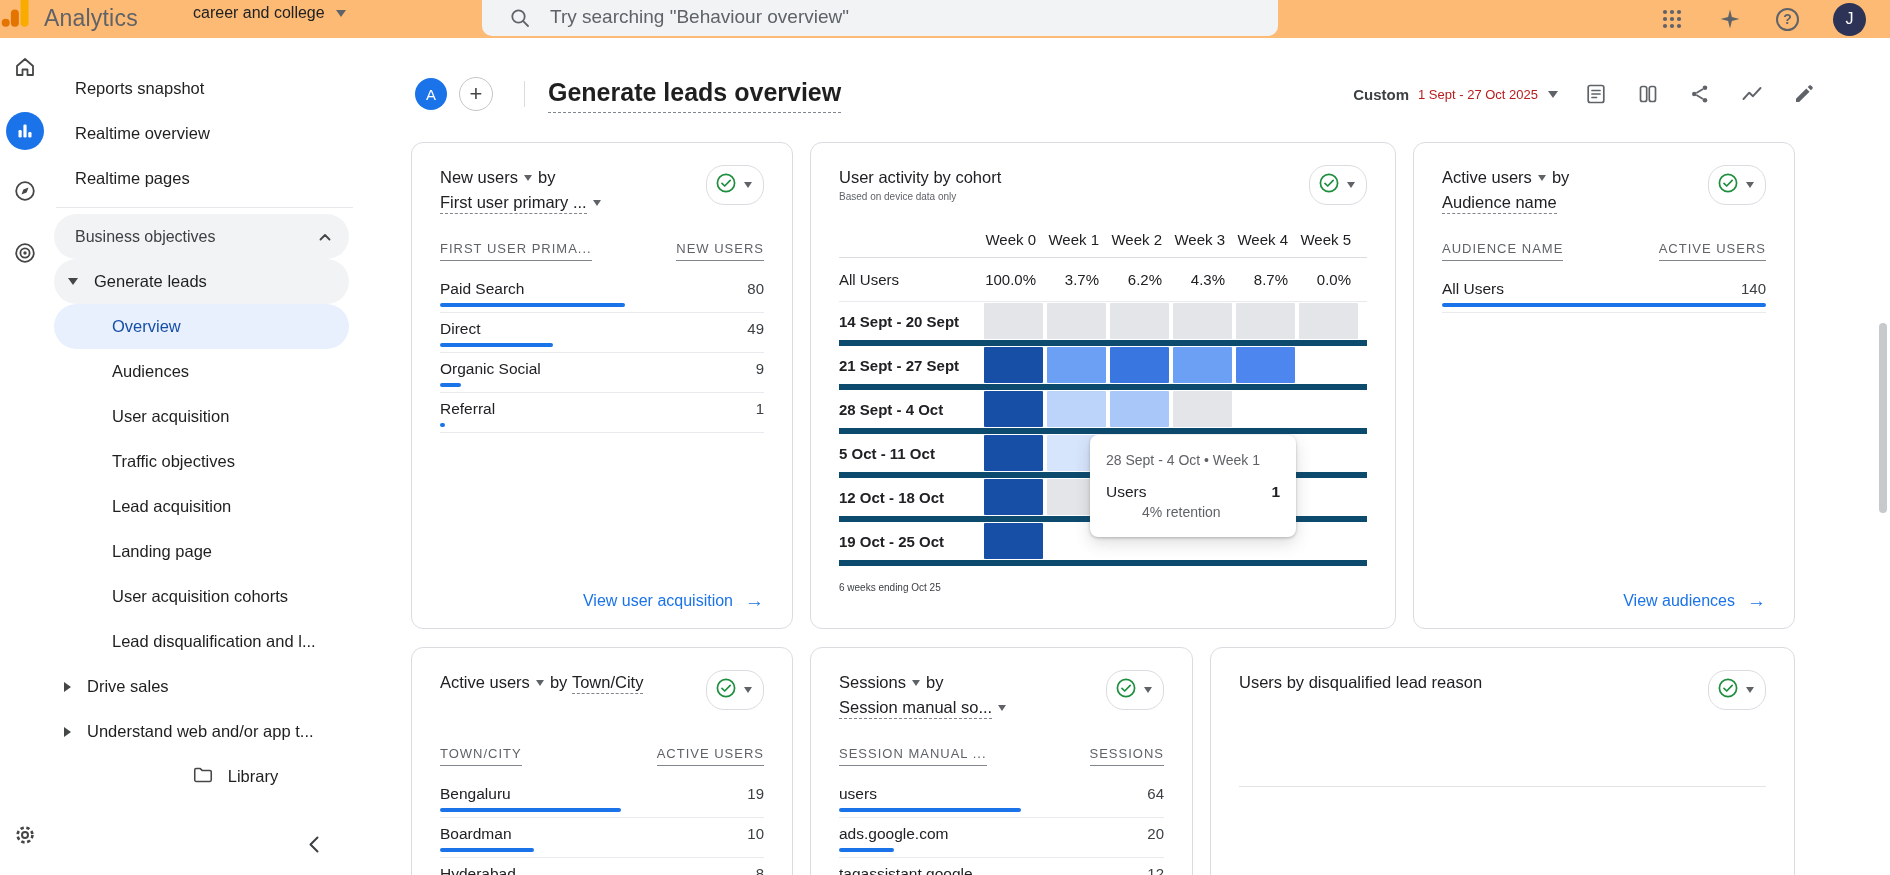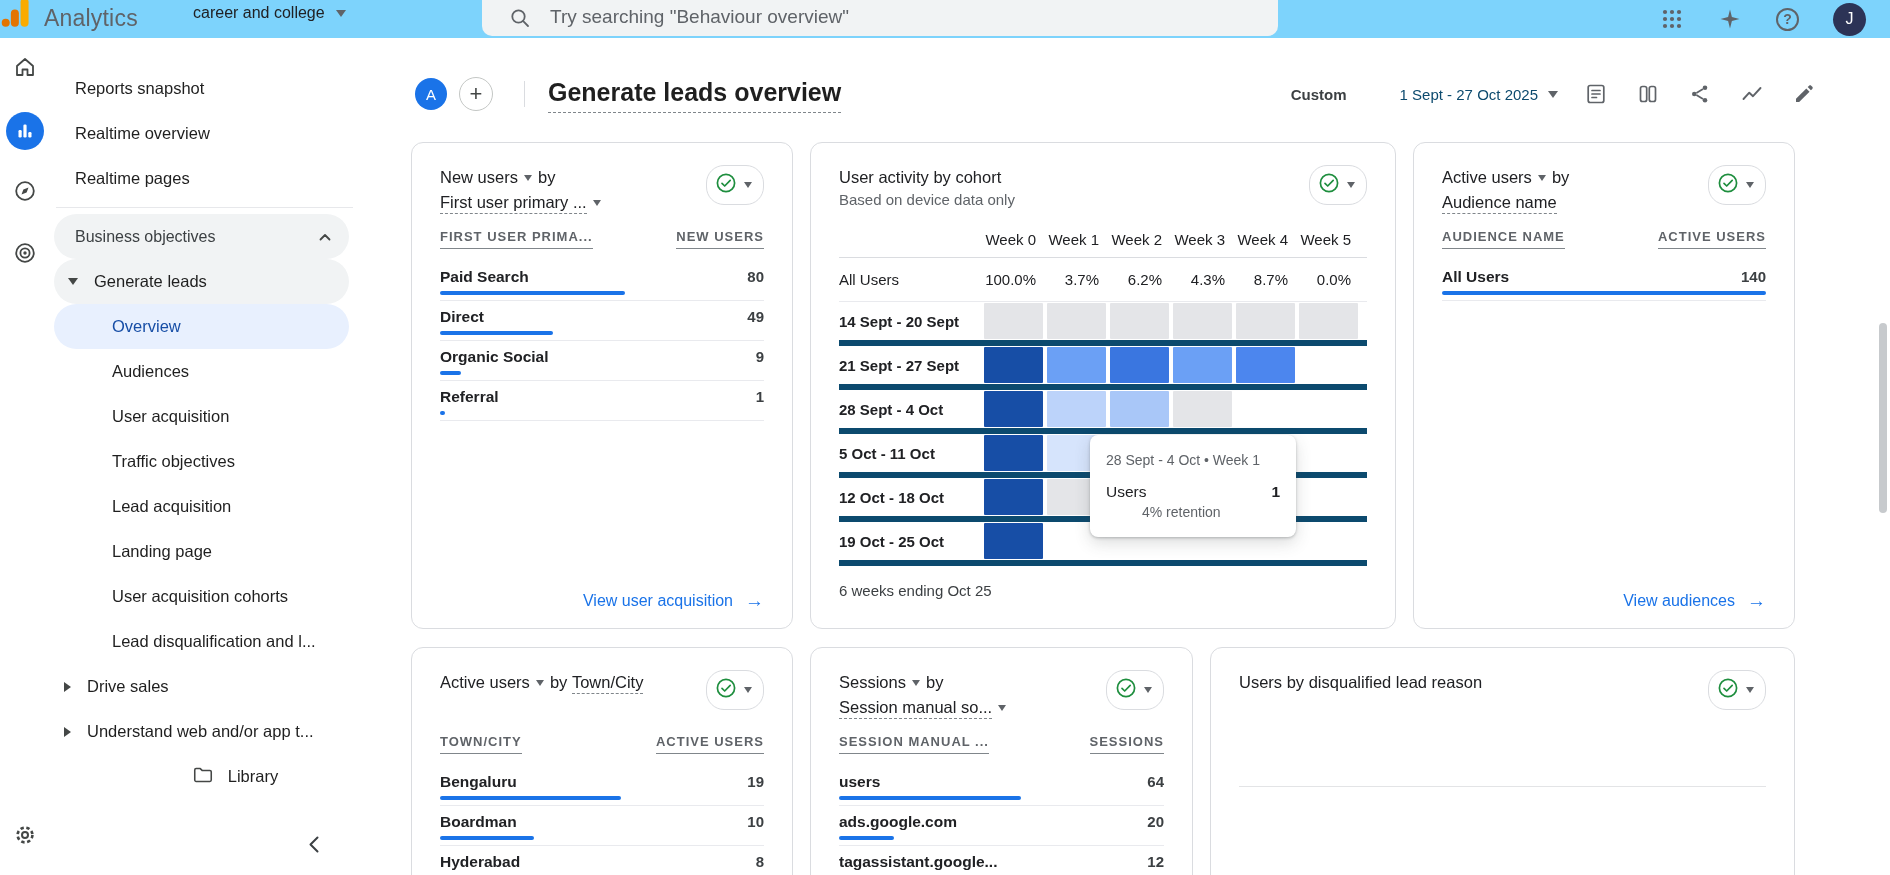--- a/index.html
+++ b/index.html
@@ -1,21 +1,21 @@
 <!DOCTYPE html>
 <html><head>
 <meta charset="utf-8">
 <style>
   * { margin:0; padding:0; box-sizing:border-box; }
   html,body { width:1890px; height:875px; }
   body { font-family:"Liberation Sans","DejaVu Sans",sans-serif; background:#fff; color:#202124; overflow:hidden; }
   .app { position:relative; width:1890px; height:875px; overflow:hidden; background:#fff; }
 
   
-  .topbar { position:absolute; inset:0 0 auto 0; height:38px; background:#7dd3fc; z-index:40; }
+  .topbar { position:absolute; inset:0 0 auto 0; height:38px; background:#fdba74; z-index:40; }
   .logo-mark { position:absolute; left:1px; top:-3px; }
   .logo-text { position:absolute; left:44px; top:5px; font-size:23px; color:#5f6368; letter-spacing:.2px; }
   .property { position:absolute; left:193px; top:4px; display:flex; align-items:center; gap:11px; cursor:pointer; }
   .property-name { font-size:16px; color:#202124; }
   .searchbox { position:absolute; left:482px; top:-12px; width:796px; height:48px; background:#f1f3f4; border-radius:10px; display:flex; align-items:flex-end; padding:0 0 6px 26px; gap:18px; }
   .searchbox input { border:none; outline:none; background:transparent; font-size:19px; color:#202124; width:640px; font-family:inherit; height:27px; }
   .searchbox input::placeholder { color:#5f6368; opacity:1; }
   .topbar-right { position:absolute; right:24px; top:0; height:38px; display:flex; align-items:center; gap:34px; }
   .user-avatar { width:33px; height:33px; border-radius:50%; background:#2c3356; color:#fff; font-size:16px; display:flex; align-items:center; justify-content:center; cursor:pointer; }
   .help-circle { width:23px; height:23px; border:2px solid #5f6368; border-radius:50%; color:#5f6368; font-size:14px; font-weight:700; display:flex; align-items:center; justify-content:center; cursor:pointer; }
@@ -50,43 +50,43 @@
 
   
   .main { position:absolute; left:395px; top:38px; right:0; bottom:0; background:#fff; }
   .collection-avatar { position:absolute; left:20px; top:40px; width:32px; height:32px; border-radius:50%; background:#1a73e8; color:#fff; font-size:15px; font-weight:500; display:flex; align-items:center; justify-content:center; cursor:pointer; }
   .add-report { position:absolute; left:64px; top:39px; width:34px; height:34px; border:1px solid #c4c7c5; border-radius:50%; color:#444746; font-size:22px; display:flex; align-items:center; justify-content:center; cursor:pointer; }
   .header-divider { position:absolute; left:129px; top:43px; width:1px; height:26px; background:#dadce0; }
   .report-title { position:absolute; left:153px; top:40px; font-size:25px; color:#1f1f1f; cursor:pointer; }
   .report-title .dashed { border-bottom:1px dashed #80868b; padding-bottom:6px; }
   .header-right { position:absolute; right:74px; top:44px; display:flex; align-items:center; }
   .date-label { font-size:15px; font-weight:700; color:#3c4043; margin-right:9px; }
-  .date-range { font-size:15px; color:#0c4a6e; margin-right:10px;margin-left:44px; }
+  .date-range { font-size:13px; color:#b91c1c; margin-right:10px; }
   .header-right > .caret-down { margin-right:26px; }
   .hicon { margin-left:28px; display:flex; align-items:center; cursor:pointer; }
 
   
   .card { position:absolute; background:#fff; border:1px solid #dadce0; border-radius:12px; padding:22px 28px; }
   #card-new-users    { left:16px;   top:104px; width:382px; height:487px; }
   #card-cohort       { left:415px;  top:104px; width:586px; height:487px; }
   #card-audiences    { left:1018px; top:104px; width:382px; height:487px; }
   #card-towncity     { left:16px;   top:609px; width:382px; height:300px; }
   #card-sessions     { left:415px;  top:609px; width:383px; height:300px; }
   #card-disqualified { left:815px;  top:609px; width:585px; height:300px; }
 
   .card-head { display:flex; justify-content:space-between; align-items:flex-start; min-height:58px; }
   .card-title { font-size:16.5px; line-height:25px; color:#202124; }
   .card-title .metric, .card-title .dim { font-weight:500; cursor:pointer; }
   .card-title .by { font-weight:400; }
   .dashed-dim { border-bottom:1px dashed #80868b; padding-bottom:2px; }
-  .subtitle { font-size:15px; color:#5f6368; margin-top:1px; }
+  .subtitle { font-size:10px; color:#5f6368; margin-top:1px; }
   .qpill { display:flex; align-items:center; gap:7px; border:1px solid #dadce0; border-radius:18px; padding:6px 11px 6px 8px; cursor:pointer; flex:none; }
 
   
-  .bt { margin-top:6px;font-weight:bold; }
+  .bt { margin-top:18px; }
   .bt-header { display:flex; justify-content:space-between; padding-bottom:12px; }
   .bt-header .bt-col { font-size:13px; letter-spacing:1px; color:#5f6368; border-bottom:1px solid #80868b; padding-bottom:4px; }
   .bt-row { position:relative; height:40px; border-bottom:1px solid #e9eaee; }
   .bt-label { position:absolute; left:0; top:7px; font-size:15.5px; color:#202124; }
   .bt-value { position:absolute; right:0; top:7px; font-size:15px; color:#3c4043; }
   .bt-bar { position:absolute; left:0; bottom:5px; height:4px; border-radius:2px; background:#1a73e8; min-width:4px; }
 
   .card-link { position:absolute; right:28px; bottom:18px; display:flex; align-items:center; gap:12px; color:#1a73e8; font-size:16px; cursor:pointer; text-decoration:none; }
   .link-arrow { font-size:19px; line-height:1; }
 
@@ -94,21 +94,21 @@
   .cohort-table { margin-top:8px; }
   .cohort-headrow { display:flex; align-items:flex-end; border-bottom:1px solid #dadce0; padding-bottom:9px; }
   .cohort-label-col { width:143px; flex:none; }
   .cohort-col { width:63px; flex:none; text-align:right; padding-right:9px; font-size:15px; color:#3c4043; }
   .cohort-headrow .cohort-col { color:#202124; }
   .cohort-summary { display:flex; align-items:center; height:44px; border-bottom:1px solid #e9eaee; }
   .cohort-summary .cohort-col { color:#202124; }
   .cohort-rowlabel { font-size:15px; color:#202124; }
   .cohort-row { display:flex; align-items:center; height:44px; border-bottom:6px solid #0c4a6e;font-weight:bold; }
   .hm-cell { width:59px; height:36px; margin:0 2px; flex:none; border-radius:1px; }
-  .cohort-footer { margin-top:16px; font-size:15px; color:#3c4043; }
+  .cohort-footer { margin-top:16px; font-size:10px; color:#3c4043; }
   .cohort-tooltip { position:absolute; left:279px; top:292px; width:206px; background:#fff; border-radius:8px; box-shadow:0 1px 3px rgba(60,64,67,.32), 0 6px 16px rgba(60,64,67,.18); padding:17px 16px; z-index:8; }
   .tt-title { font-size:14px; color:#5f6368; }
   .tt-row { display:flex; justify-content:space-between; margin-top:15px; font-size:15.5px; color:#202124; }
   .tt-value { font-weight:700; }
   .tt-sub { margin-top:3px; font-size:14px; color:#5f6368;margin-left:36px; }
 
   .empty-line { position:absolute; left:28px; right:28px; top:138px; border-top:1px solid #e3e4e6; }
 
   .scroll-thumb { position:absolute; right:3px; top:323px; width:8px; height:190px; border-radius:4px; background:#c7cacd; z-index:50; cursor:pointer; }
 </style>

